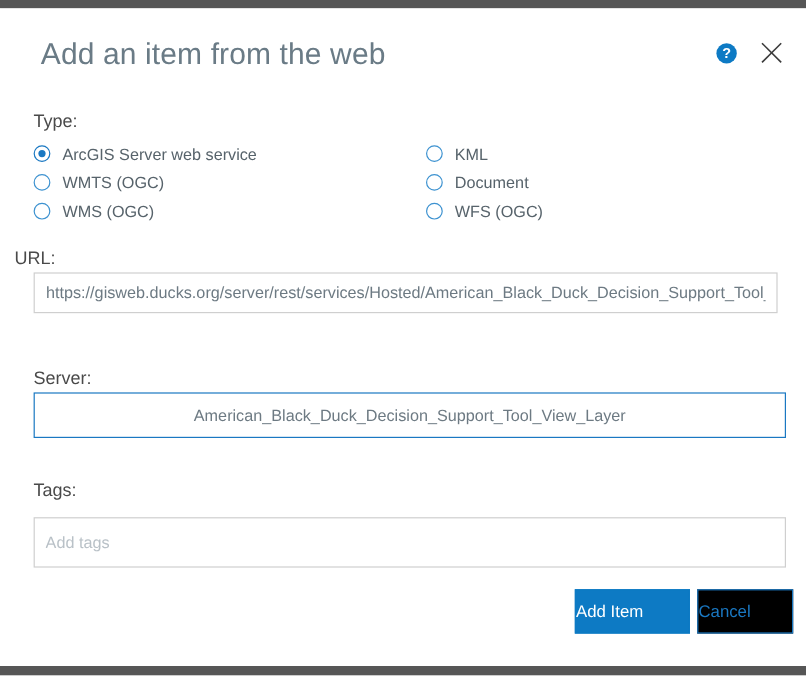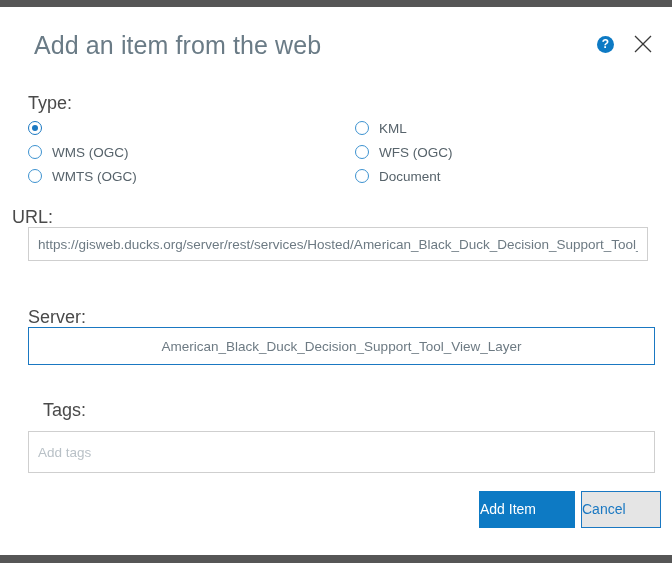--- a/index.html
+++ b/index.html
@@ -85,21 +85,21 @@
   .close-icon {
     width: 22px;
     height: 22px;
     display: block;
     cursor: pointer;
   }
   .close-icon svg { display: block; }
 
   .field-label {
     position: absolute;
-    font-size: 18px;
+    font-size: 15px;
     color: #4a4a4a;
     font-family: "Liberation Sans", sans-serif;
   }
 
   .radio-grid {
     position: absolute;
     left: 28px;
     top: 109px;
     width: 500px;
   }
@@ -184,21 +184,21 @@
     padding: 0;
   }
   .btn-primary {
     width: 96px;
     background: #0d7ac4;
     color: #ffffff;
     border-color: #0d7ac4;
   }
   .btn-secondary {
     width: 80px;
-    background: #e5e5e5;
+    background: #000000;
     color: #1a78c2;
     border-color: #1a78c2;
   }
 </style>
 </head>
 <body>
 
 <div class="chrome-band top"></div>
 <div class="chrome-band bottom"></div>
 <div class="edge-left"></div>
@@ -217,55 +217,56 @@
       </span>
     </div>
   </div>
 
   <div class="field-label" style="left:28px; top:86px;">Type:</div>
 
   <div class="radio-grid">
     <div class="radio-row">
       <div class="radio-item col1">
         <span class="radio-mark checked"></span>
+        <span class="radio-label">ArcGIS Server web service</span>
       </div>
       <div class="radio-item">
         <span class="radio-mark"></span>
         <span class="radio-label">KML</span>
       </div>
     </div>
     <div class="radio-row">
       <div class="radio-item col1">
         <span class="radio-mark"></span>
-        <span class="radio-label">WMS (OGC)</span>
+        <span class="radio-label">WMTS (OGC)</span>
       </div>
       <div class="radio-item">
         <span class="radio-mark"></span>
-        <span class="radio-label">WFS (OGC)</span>
+        <span class="radio-label">Document</span>
       </div>
     </div>
     <div class="radio-row">
       <div class="radio-item col1">
         <span class="radio-mark"></span>
-        <span class="radio-label">WMTS (OGC)</span>
+        <span class="radio-label">WMS (OGC)</span>
       </div>
       <div class="radio-item">
         <span class="radio-mark"></span>
-        <span class="radio-label">Document</span>
+        <span class="radio-label">WFS (OGC)</span>
       </div>
     </div>
   </div>
 
   <div class="field-label" style="left:12px; top:200px;">URL:</div>
   <input class="input-box" style="left: 28px; top: 220px; width: 620px; height: 34px;" value="https://gisweb.ducks.org/server/rest/services/Hosted/American_Black_Duck_Decision_Support_Tool_View_Layer/FeatureServer">
 
   <div class="field-label" style="left:28px; top:300px;">Server:</div>
   <input class="input-box focused" style="left: 28px; top: 320px; width: 627px; height: 38px;" value="American_Black_Duck_Decision_Support_Tool_View_Layer">
 
-  <div class="field-label" style="left:43px; top:393px;">Tags:</div>
+  <div class="field-label" style="left:28px; top:393px;">Tags:</div>
   <input class="input-box" style="left: 28px; top: 424px; width: 627px; height: 42px;" placeholder="Add tags">
 
   <div class="buttons-row">
     <button class="btn btn-primary">Add Item</button>
     <button class="btn btn-secondary">Cancel</button>
   </div>
 
 </div>
 
 </body></html>

